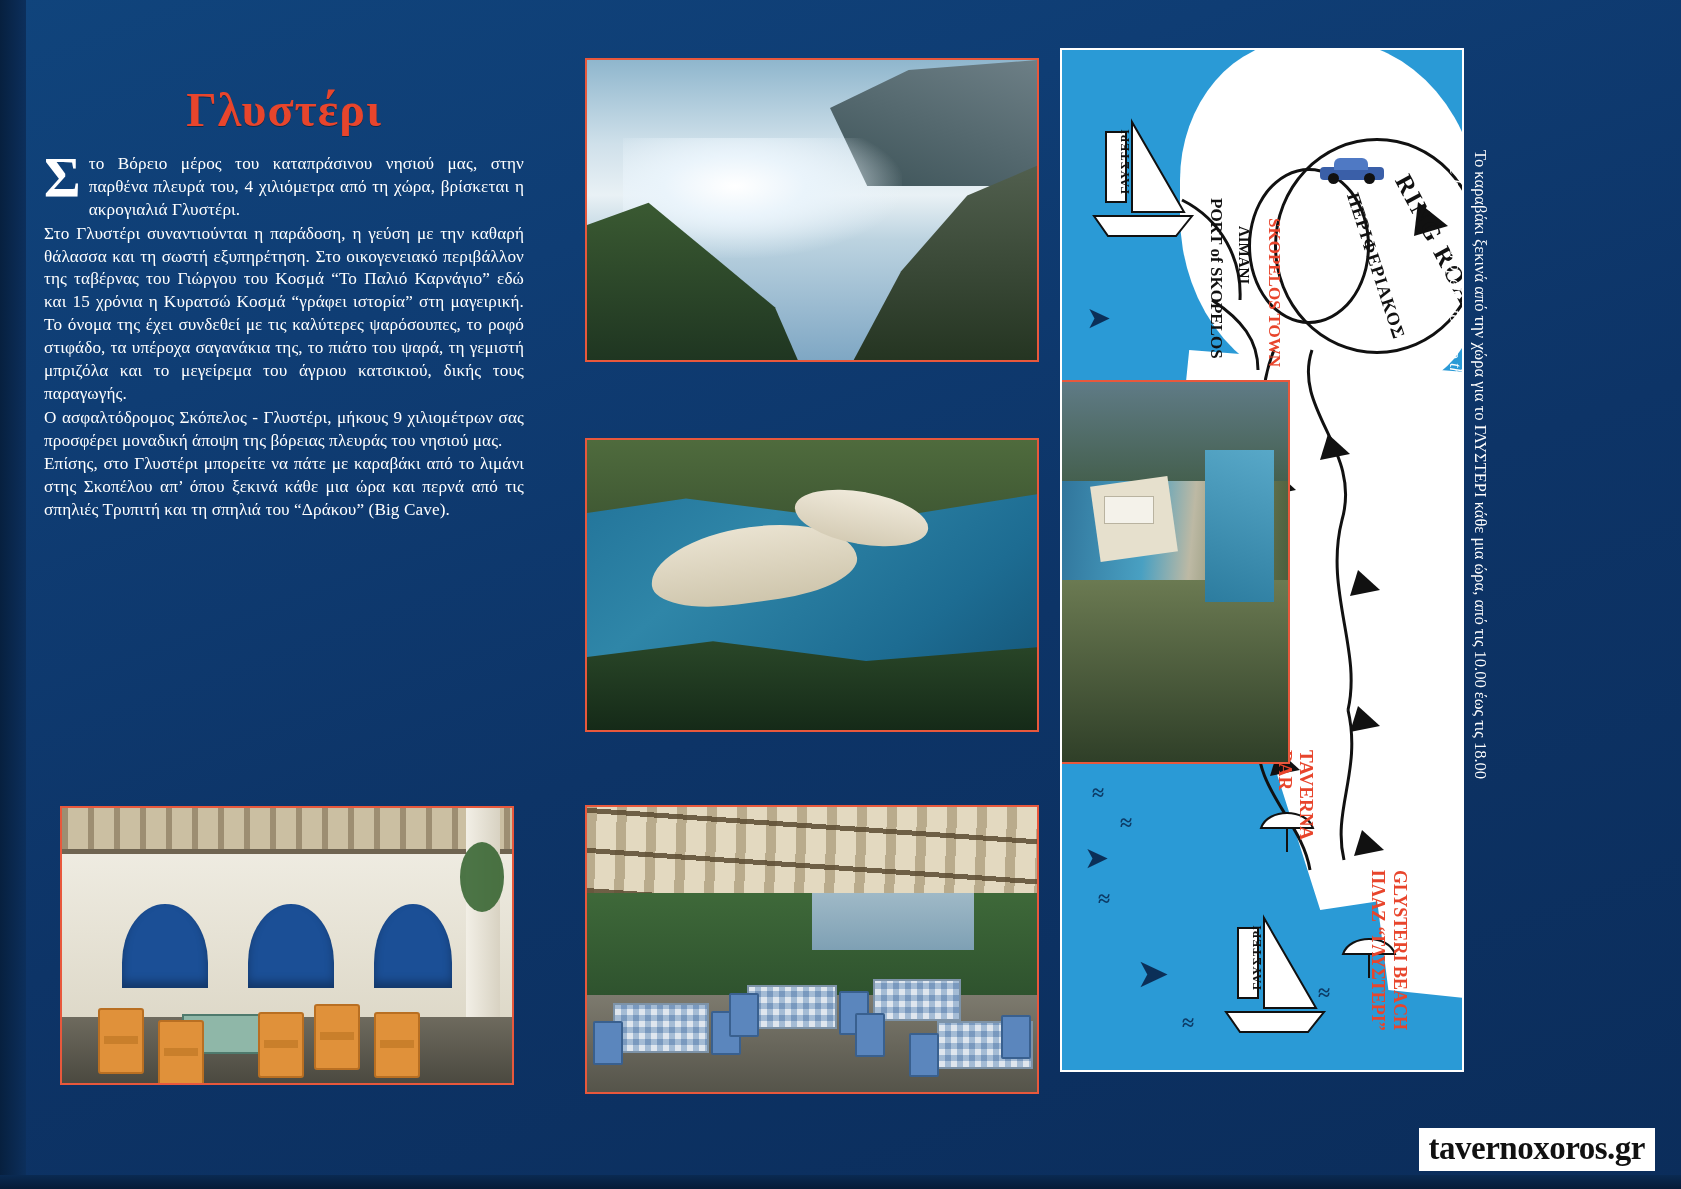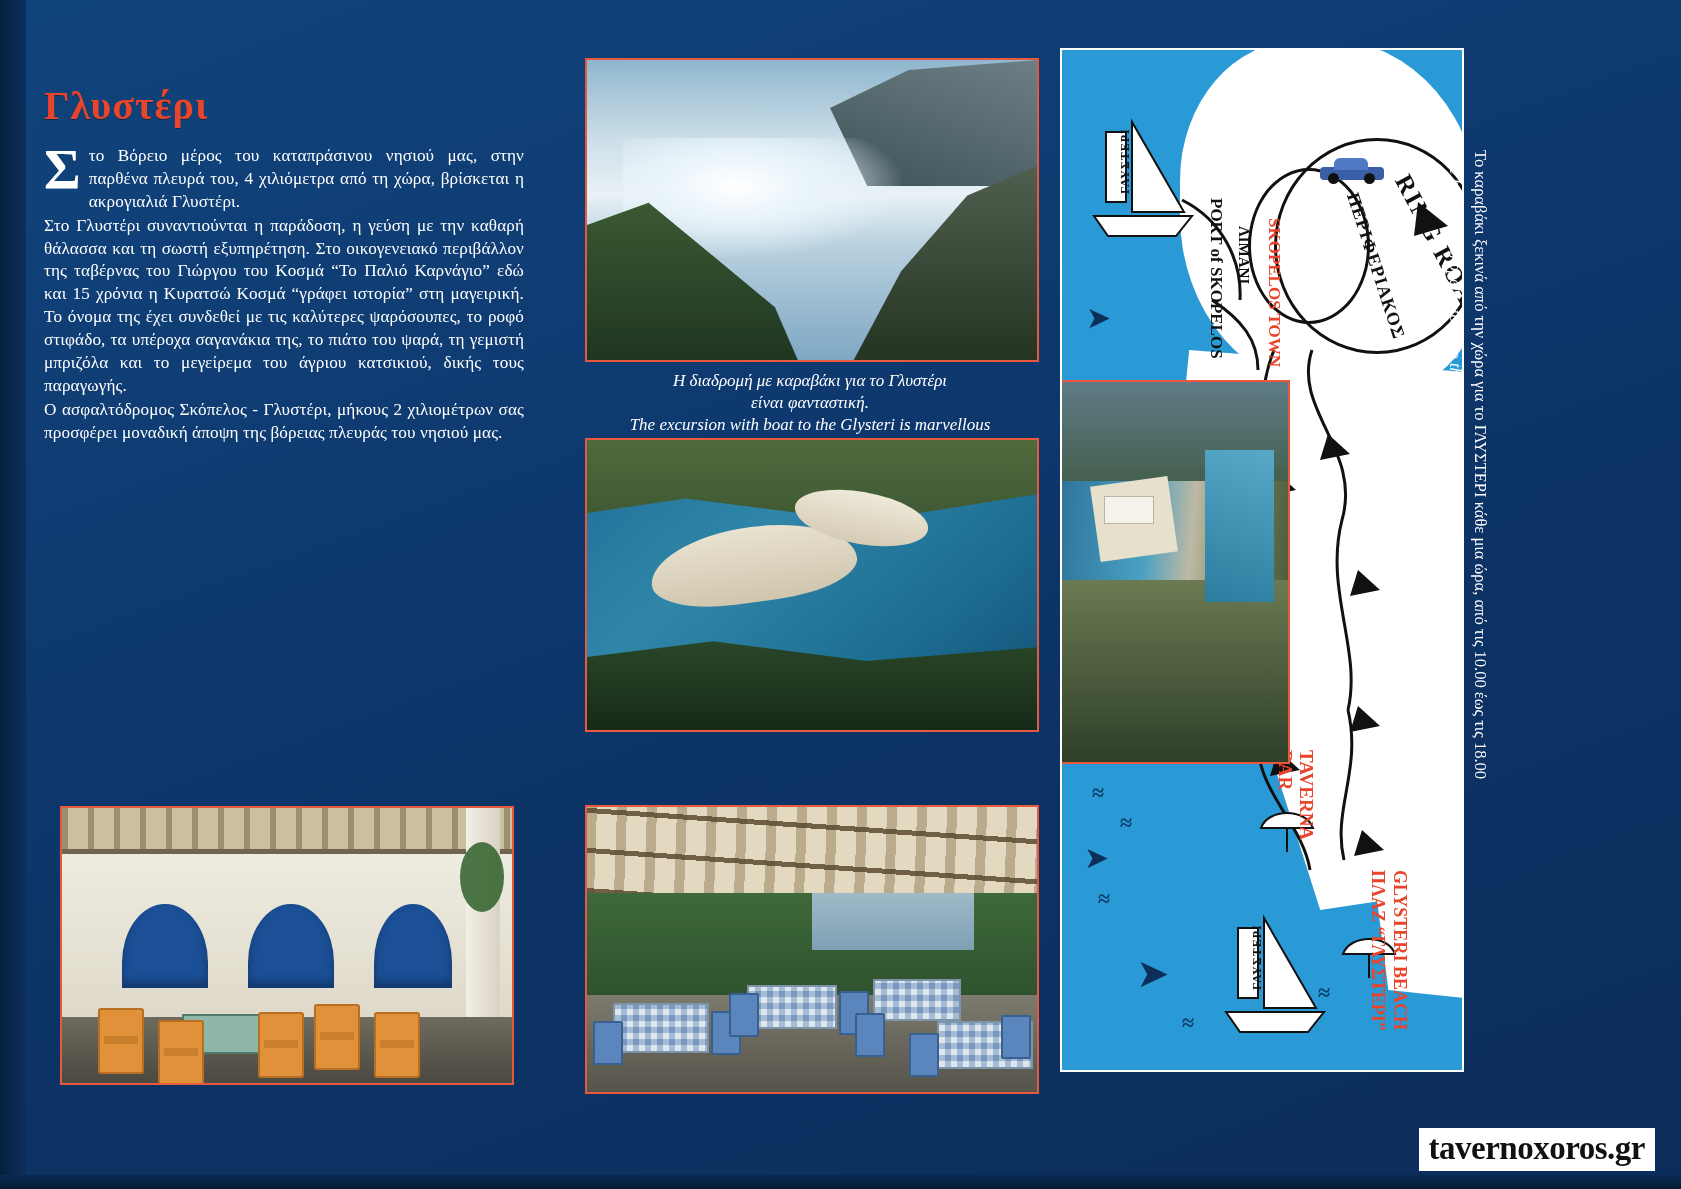--- a/index.html
+++ b/index.html
@@ -30,23 +30,24 @@
   }
 
   
   .panel-left {
     position: absolute;
     left: 44px; top: 40px;
     width: 480px; height: 1110px;
   }
   .title-glysteri {
     font-family: "Liberation Serif", serif;
-    font-size: 40px;
+    font-size: 48px;
     font-weight: bold;
     color: #e8452c;
+    text-align: center;
     letter-spacing: 1px;
     text-shadow: 0 1px 0 rgba(0,0,0,0.35);
     margin: 42px 0 16px 0;
   }
   .body-text {
     color: #ffffff;
     font-size: 17.2px;
     line-height: 1.33;
     text-align: justify;
     font-family: "Liberation Serif", serif;
@@ -203,21 +204,22 @@
 
   <div class="panel-left">
     <div class="title-glysteri">Γλυστέρι</div>
 
     <div class="body-text">
       <p>
         <span class="dropcap">Σ</span>
         <span>το Βόρειο μέρος του καταπράσινου νησιού μας, στην παρθένα πλευρά του, 4 χιλιόμετρα από τη χώρα, βρίσκεται η ακρογιαλιά Γλυστέρι.</span>
       </p>
       <p>Στο Γλυστέρι συναντιούνται η παράδοση, η γεύση με την καθαρή θάλασσα και τη σωστή εξυπηρέτηση. Στο οικογενειακό περιβάλλον της ταβέρνας του Γιώργου του Κοσμά “Το Παλιό Καρνάγιο” εδώ και 15 χρόνια η Κυρατσώ Κοσμά “γράφει ιστορία” στη μαγειρική. Το όνομα της έχει συνδεθεί με τις καλύτερες ψαρόσουπες, το ροφό στιφάδο, τα υπέροχα σαγανάκια της, το πιάτο του ψαρά, τη γεμιστή μπριζόλα και το μεγείρεμα του άγριου κατσικιού, δικής τους παραγωγής.</p>
-      <p>Ο ασφαλτόδρομος Σκόπελος - Γλυστέρι, μήκους 2 χιλιομέτρων σας προσφέρει μοναδική άποψη της βόρειας πλευράς του νησιού μας.</p>
+      <p>Ο ασφαλτόδρομος Σκόπελος - Γλυστέρι, μήκους 9 χιλιομέτρων σας προσφέρει μοναδική άποψη της βόρειας πλευράς του νησιού μας.</p>
+      <p>Επίσης, στο Γλυστέρι μπορείτε να πάτε με καραβάκι από το λιμάνι στης Σκοπέλου απ’ όπου ξεκινά κάθε μια ώρα και περνά από τις σπηλιές Τρυπιτή και τη σπηλιά του “Δράκου” (Big Cave).</p>
     </div>
 
     <div class="photo" id="photo-taverna-interior">
       <div class="pti-sky"></div>
       <div class="pti-wall"></div>
       <div class="pti-pergola"></div>
       <div class="pti-roofline"></div>
       <div class="pti-arch" style="left:60px; top:96px; width:86px; height:84px;"></div>
       <div class="pti-arch" style="left:186px; top:96px; width:86px; height:84px;"></div>
       <div class="pti-arch" style="left:312px; top:96px; width:78px; height:84px;"></div>
@@ -236,25 +238,20 @@
   <div class="panel-mid">
 
     <div class="photo" id="photo-sea">
       <div class="ps-sky"></div>
       <div class="ps-hill"></div>
       <div class="ps-glint"></div>
       <div class="ps-shoreL"></div>
       <div class="ps-shoreR"></div>
     </div>
 
-    <div class="caption" style="position:absolute; left:0; top:330px; width:450px;">
-      <div class="gr">Η διαδρομή με καραβάκι για το Γλυστέρι</div>
-      <div class="gr">είναι φανταστική.</div>
-      <div class="en">The excursion with boat to the Glysteri is marvellous</div>
-    </div>
 
     <div class="photo" id="photo-bay">
       <div class="pb-sea"></div>
       <div class="pb-hill-top"></div>
       <div class="pb-beach"></div>
       <div class="pb-beach2"></div>
       <div class="pb-fore"></div>
     </div>
 
 

